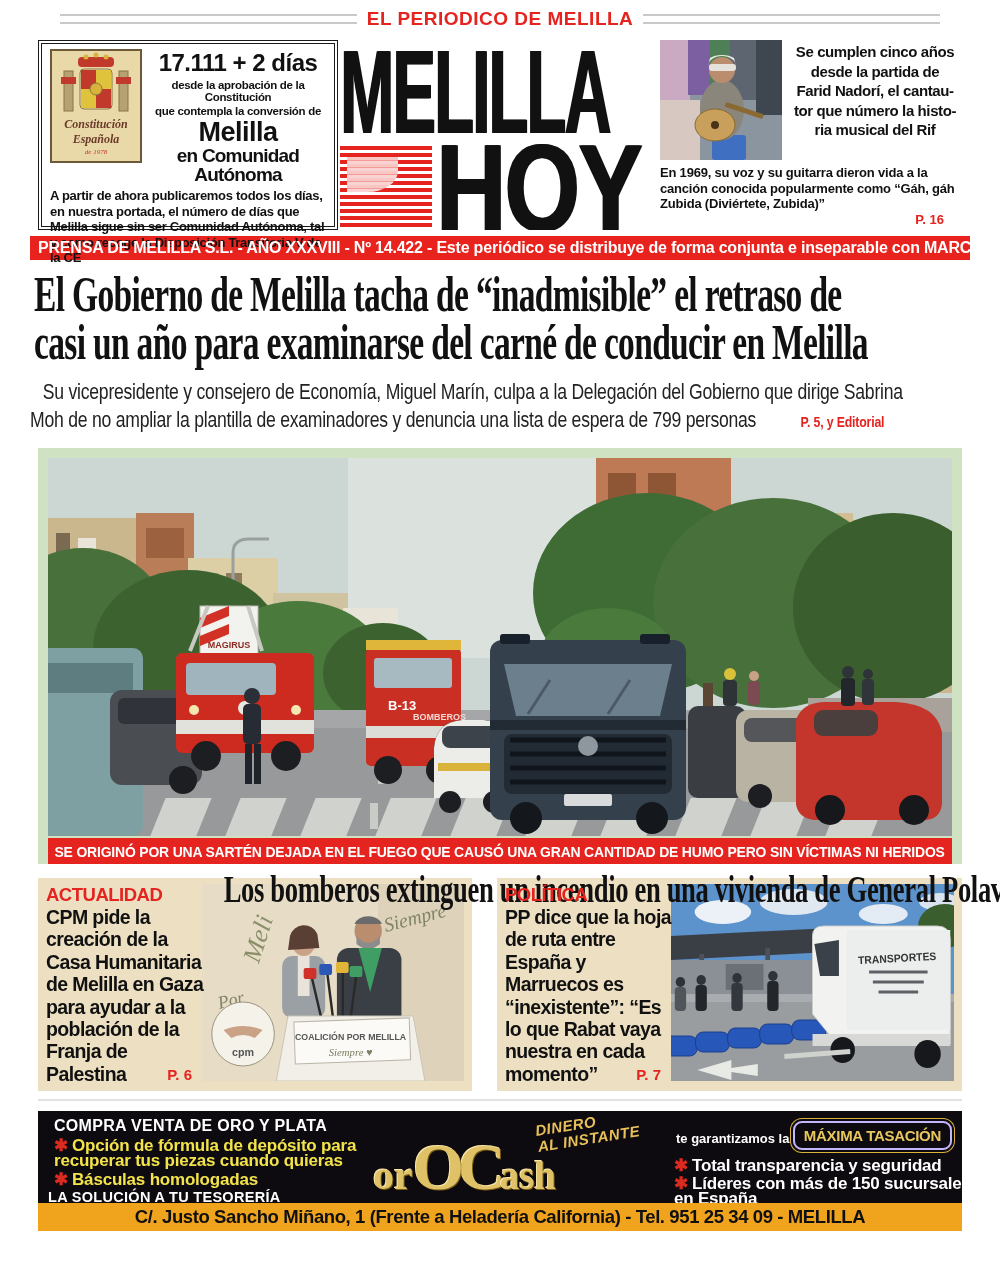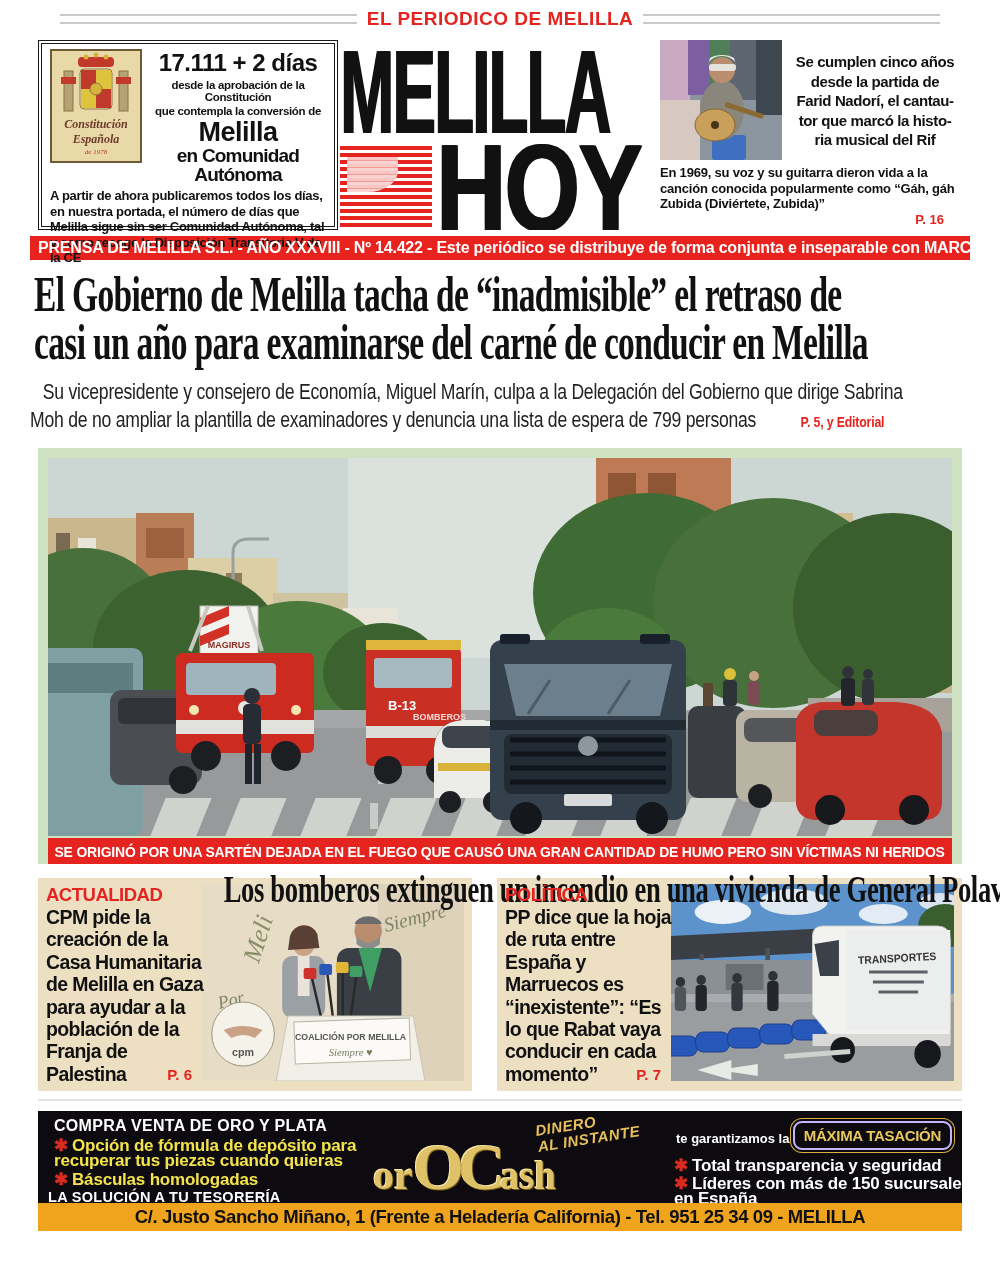--- a/index.html
+++ b/index.html
@@ -30,21 +30,21 @@
   .mast-line2 { display:flex; align-items:flex-end; margin-top:4px; }
   .red-square { width:92px; height:88px; flex:none; margin-right:4px;
                 background:repeating-linear-gradient(180deg,#e5231f 0 4px,#fff 4px 7px); position:relative; }
   .red-square:after { content:""; position:absolute; left:8%; top:12%; width:55%; height:40%;
                 background:repeating-linear-gradient(180deg,#f6b9b4 0 4px,#fff 4px 7px); border-radius:0 0 60% 0; opacity:.8; }
   .mast-hoy { font-weight:bold; font-size:124px; line-height:92px; letter-spacing:-2px;
               transform:scaleX(.78); transform-origin:0 100%; white-space:nowrap;
               text-shadow:2px 0 0 #111, -1px 0 0 #111; }
 
   .nadori-box { width:302px; flex:none; }
-  .nadori-top { display:flex; gap:6px;align-items:center; }
+  .nadori-top { display:flex; gap:6px; }
   .nadori-photo { flex:none; }
   .nadori-headlines { flex:1; text-align:center; font-weight:bold; font-size:15px; line-height:19.5px; letter-spacing:-.4px; padding-top:2px; }
   .nadori-body { font-weight:bold; font-size:13px; line-height:15.5px; letter-spacing:-.2px; margin-top:5px; }
   .nadori-ref { color:#e5231f; font-weight:bold; font-size:13px; text-align:right; padding-right:18px; }
 
   
   .info-bar { margin:6px 30px 0 30px; height:21px; background:#e8231e; color:#fff; font-weight:bold;
               font-size:16px; letter-spacing:-.2px; display:flex; justify-content:space-between;
               align-items:center; padding:12px 8px; white-space:nowrap; }
 
@@ -176,21 +176,21 @@
           <path d="M48 26 a14 10 0 0 1 28 0 l-2 -8 a16 9 0 0 0 -24 0 z" fill="#eceae4"></path>
           <rect x="49" y="24" width="27" height="7" rx="3" fill="#e4e2da"></rect>
           <ellipse cx="55" cy="85" rx="20" ry="16" fill="#c8a05c" stroke="#8a6a32"></ellipse>
           <rect x="66" y="62" width="40" height="5" rx="2" transform="rotate(18 66 62)" fill="#8a6a32"></rect>
           <circle cx="55" cy="85" r="4" fill="#4a3417"></circle>
         </svg>
         <div class="nadori-headlines">
           <div>Se cumplen cinco años</div>
           <div>desde la partida de</div>
           <div>Farid Nadorí, el cantau-</div>
-          <div>tor que marcó la histo-</div>
+          <div>tor que número la histo-</div>
           <div>ria musical del Rif</div>
         </div>
       </div>
       <div class="nadori-body">En 1969, su voz y su guitarra dieron vida a la canción conocida popularmente como “Gáh, gáh Zubida (Diviértete, Zubida)”</div>
       <div class="nadori-ref">P. 16</div>
     </div>
   </div>
 
   <div class="info-bar">
     <span>PRENSA DE MELILLA S.L. - AÑO XXXVIII - Nº 14.422  -  Este periódico se distribuye de forma conjunta e inseparable con MARCA. PRECIO: 2 €</span>
@@ -400,21 +400,21 @@
 
     <div class="section-box right">
       <div class="section-texts">
         <div class="section-title">POLÍTICA</div>
         <div class="section-line">PP dice que la hoja</div>
         <div class="section-line">de ruta entre</div>
         <div class="section-line">España y</div>
         <div class="section-line">Marruecos es</div>
         <div class="section-line">“inexistente”: “Es</div>
         <div class="section-line">lo que Rabat vaya</div>
-        <div class="section-line">conducir en cada</div>
+        <div class="section-line">nuestra en cada</div>
         <div class="section-line">momento”</div>
         <div class="section-ref">P. 7</div>
       </div>
       <div class="section-photo">
         <svg viewBox="0 0 300 197" preserveAspectRatio="none">
           <rect width="300" height="197" fill="#5d93cc"></rect>
           <ellipse cx="55" cy="28" rx="30" ry="12" fill="#f2f5f8" opacity=".95"></ellipse>
           <ellipse cx="130" cy="18" rx="36" ry="13" fill="#eef2f6" opacity=".9"></ellipse>
           <ellipse cx="225" cy="30" rx="26" ry="10" fill="#f2f5f8" opacity=".9"></ellipse>
           <ellipse cx="285" cy="18" rx="22" ry="9" fill="#eef2f6" opacity=".85"></ellipse>

